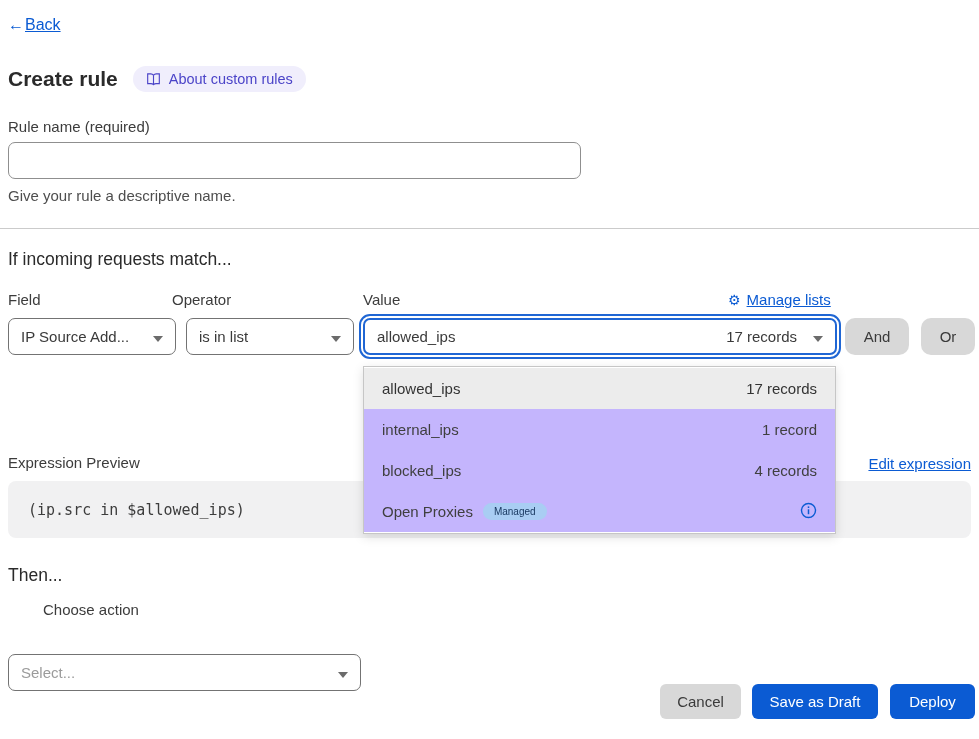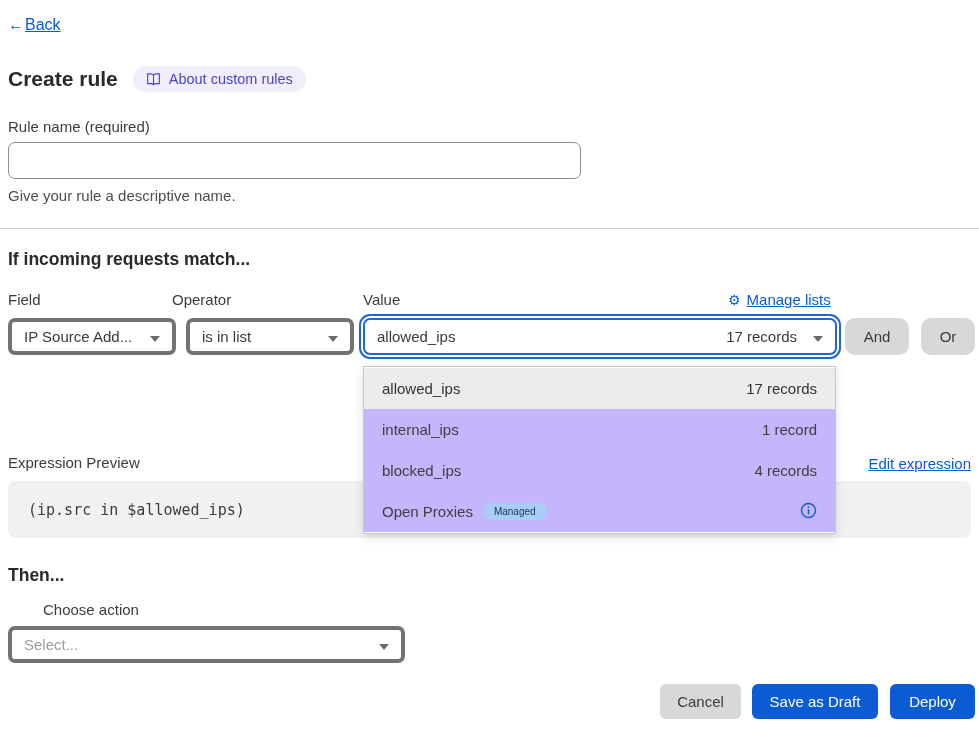--- a/index.html
+++ b/index.html
@@ -37,26 +37,26 @@
   .field-label { position: absolute; font-size: 15px; color: #3c3c3c; }
   .rule-name-input {
     position: absolute; left: 8px; top: 142px; width: 573px; height: 37px;
     border: 1px solid #8f8f8f; border-radius: 7px; background: #fff;
     font-family: "Liberation Sans", sans-serif; font-size: 15px; padding: 0 12px; color: #3a3a3a;
   }
   .helper-text { position: absolute; left: 8px; top: 187px; font-size: 15px; color: #4e4e4e; }
 
   .divider { position: absolute; left: 0; top: 228px; width: 979px; height: 1px; background: #cbcbcb; }
 
-  .section-heading { position: absolute; left: 8px; font-size: 17.5px; font-weight: 700; color: #2a2a2a; }
+  .section-heading { position: absolute; left: 8px; font-size: 17.5px; font-weight: 400; color: #2a2a2a; }
 
   
   .select-box {
     position: absolute; height: 37px; background: #fff;
-    border: 4px solid #737373; border-radius: 7px;
+    border: 1px solid #737373; border-radius: 7px;
     display: flex; align-items: center; justify-content: space-between;
     padding: 0 12px; font-size: 15px; color: #3a3a3a; cursor: pointer;
   }
   .select-box .caret { flex: 0 0 auto; margin-left: 10px; }
 
   .manage-lists { position: absolute; left: 728px; top: 291px; display: flex; align-items: center; gap: 6px; }
   .gear { color: #0b5bd3; font-size: 14px; line-height: 1; }
 
   
   .value-select {
@@ -94,21 +94,21 @@
   
   .expr-label { position: absolute; left: 8px; top: 454px; font-size: 15px; color: #3c3c3c; }
   .edit-expression { position: absolute; right: 8px; top: 455px; }
   .expr-block {
     position: absolute; left: 8px; top: 481px; width: 963px; height: 57px;
     background: #f1f1f2; border-radius: 8px; display: flex; align-items: center; padding-left: 20px;
   }
   .expr-code { font-family: "DejaVu Sans Mono", "Liberation Mono", monospace; font-size: 15px; color: #3d3d3d; }
 
   
-  .action-select { left: 8px; top: 626px; width: 397px; }
+  .action-select { left: 8px; top: 654px; width: 353px; }
   .placeholder { color: #9b9b9b; }
 
   
   .footer-btn {
     position: absolute; top: 684px; height: 35px; border: none; border-radius: 6px;
     font-family: "Liberation Sans", sans-serif; font-size: 15px; cursor: pointer;
   }
   .btn-gray { background: #d8d8d8; color: #3a3a3a; }
   .btn-blue { background: #0b5bd3; color: #fff; }
 

